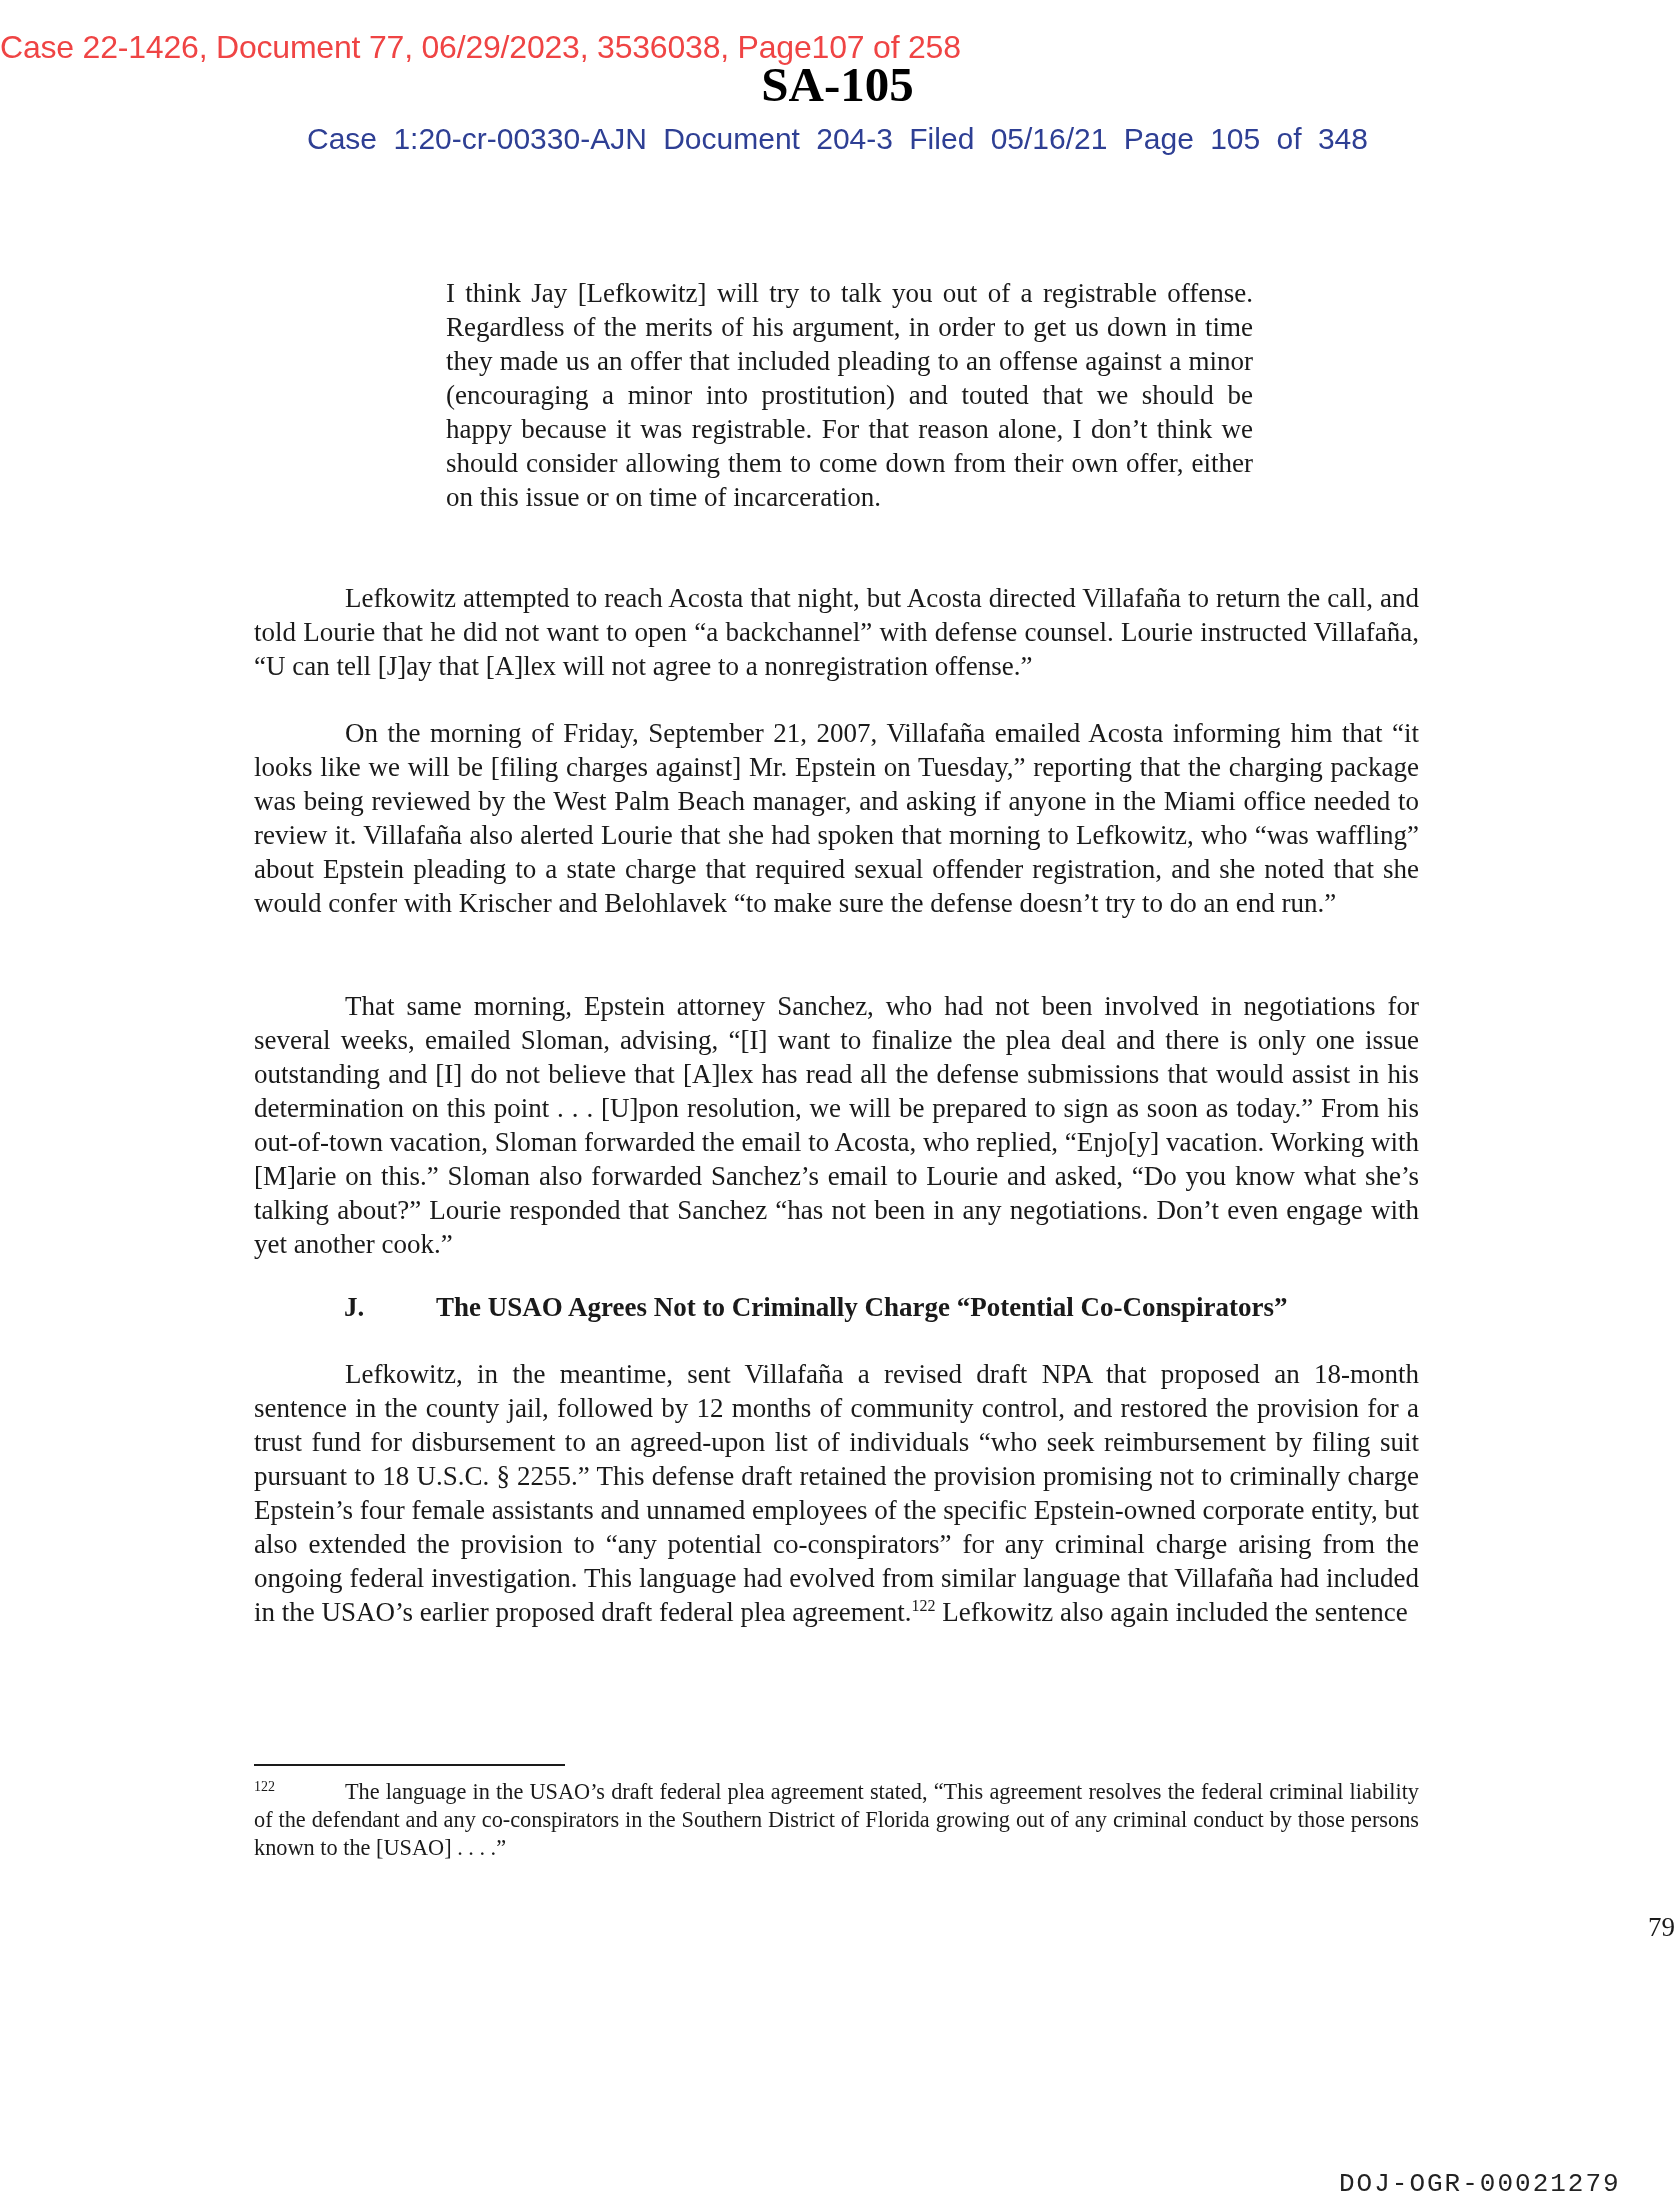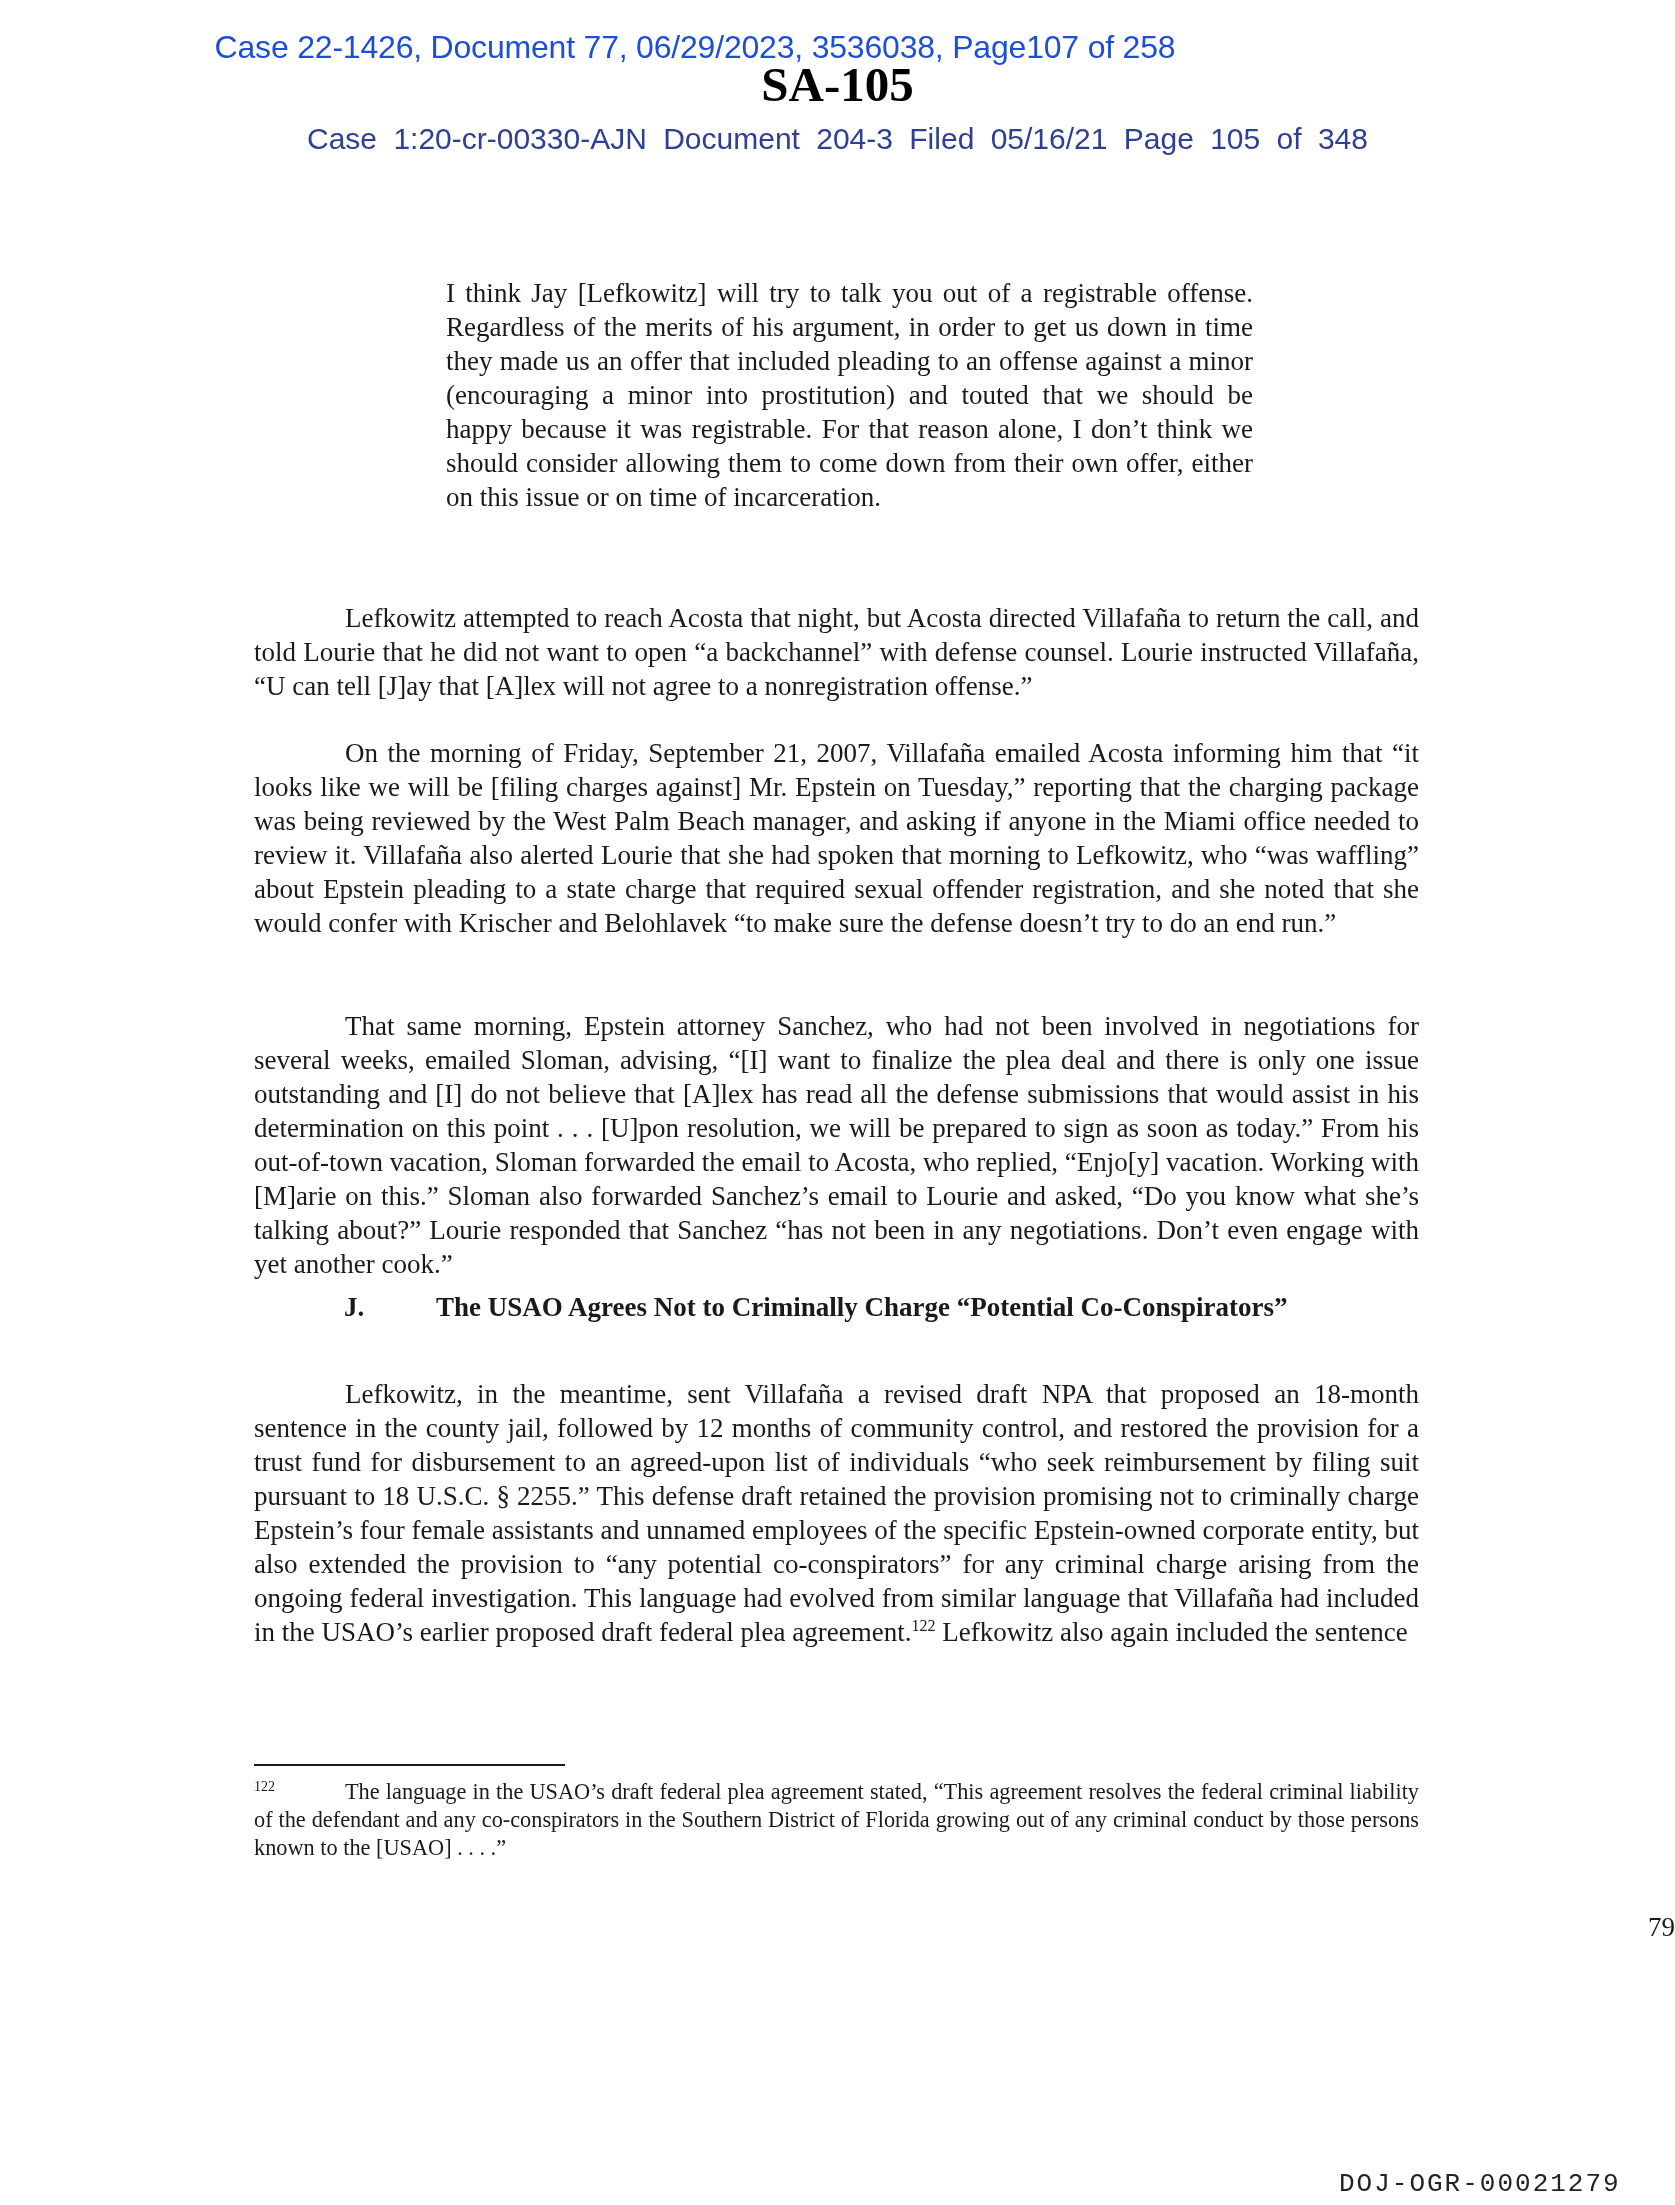--- a/index.html
+++ b/index.html
@@ -1,42 +1,41 @@
 <!DOCTYPE html>
 <html style="font-size:10.5px"><head>
 <meta charset="utf-8">
 <style>
   html, body { margin: 0; padding: 0; background: #ffffff; }
   body { width: 1675px; height: 2205px; position: relative; overflow: hidden; }
   .abs { position: absolute; }
   .hdr-red {
-    left: 0; width: 1390px; top: 29px; text-align: center;
+    left: 0; width: 1390px; top: 29px; 
     font-family: "Liberation Sans", sans-serif; font-size: 32px; line-height: 37px;
-    color: #1d4ed8; letter-spacing: -0.2px;
+    color: #ef4444; letter-spacing: -0.2px;
   }
   .hdr-sa {
     left: 0; width: 1675px; top: 58px; text-align: center;
     font-family: "Liberation Serif", serif; font-weight: bold; font-size: 49px; line-height: 53px;
     color: #000;
   }
   .hdr-blue {
     left: 0; width: 1675px; top: 122px; text-align: center;
     font-family: "Liberation Sans", sans-serif; font-size: 30px; line-height: 34px;
     color: #2e3f94; word-spacing: 8px;
   }
   .serif { font-family: "Liberation Serif", serif; color: #1a1a1a; }
   .quote {
     left: 434px; width: 807px; top: 276px;
     font-size: 27px; line-height: 34px; text-align: justify; text-align-last: left; margin-left: 12px;
   }
   .para {
     left: 254px; width: 1165px;
     font-size: 27px; line-height: 34px; text-align: justify;
     text-indent: 91px;
-    margin-top: 20px;
   }
   .p1 { top: 581px; }
   .p2 { top: 716px; }
   .p3 { top: 989px; }
   .heading {
     left: 344px; top: 1290px; width: 1117px;
     font-size: 27px; line-height: 34px; font-weight: bold; white-space: nowrap;
   }
   .heading .letter { display: inline-block; width: 92px; }
   .p4 { top: 1357px; }

